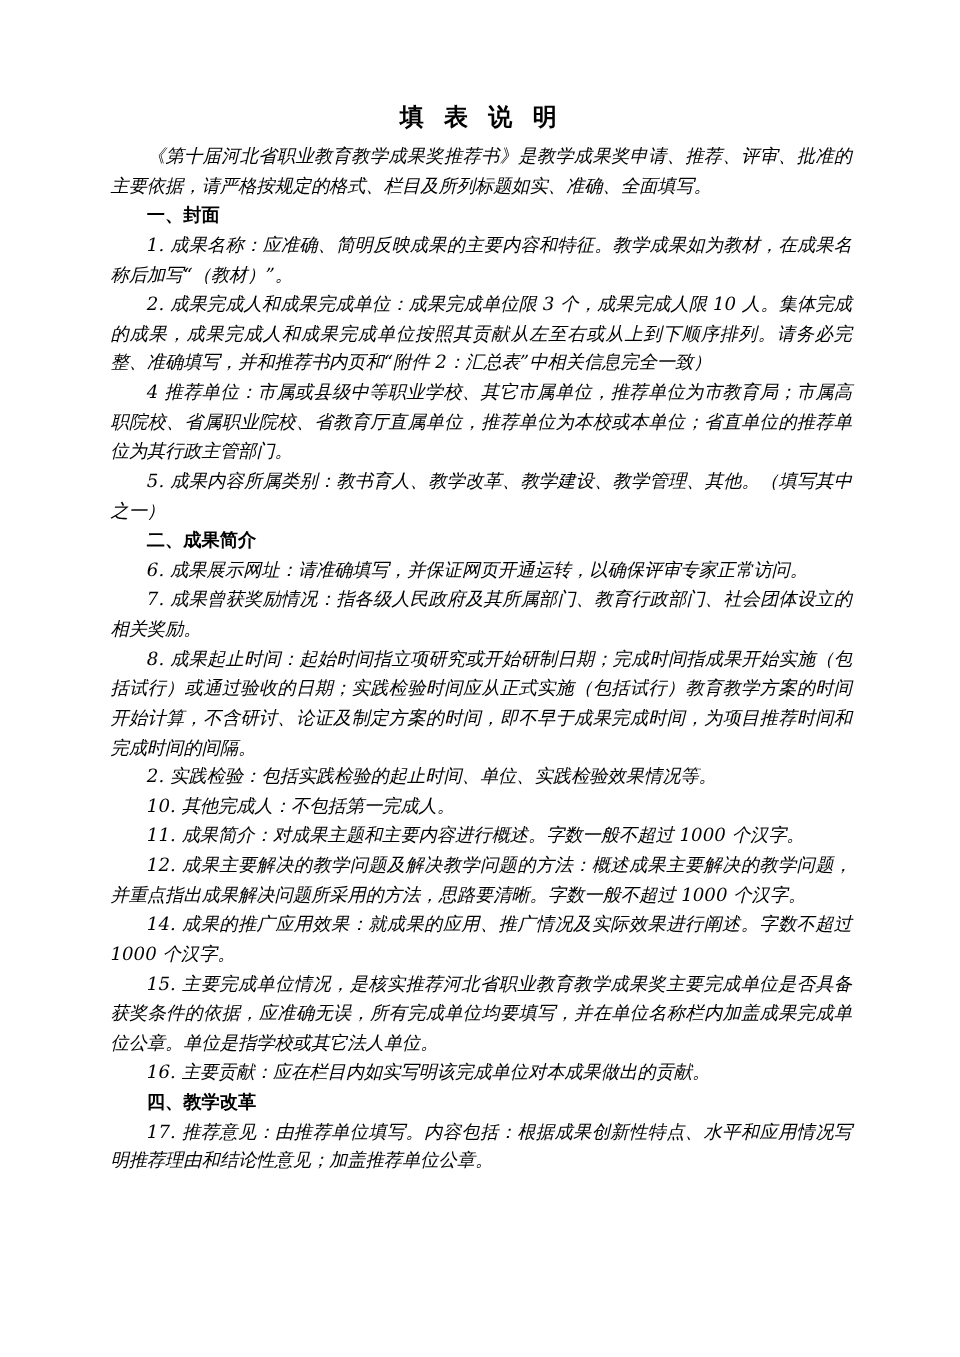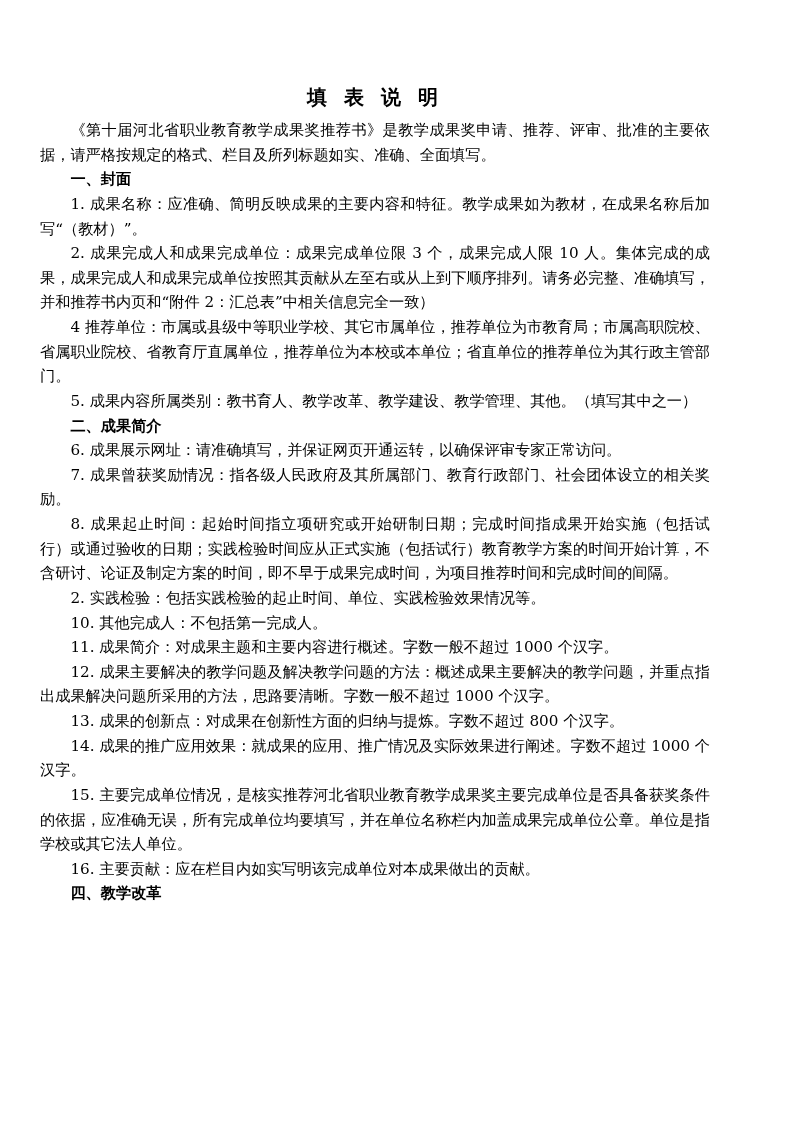--- a/index.html
+++ b/index.html
@@ -11,40 +11,41 @@
     width: 800px;
     height: 1131px;
     font-family: "DejaVu Serif", "Liberation Serif", serif;
     color: #000000;
   }
   .page {
     position: relative;
     width: 800px;
     height: 1131px;
     box-sizing: border-box;
-    padding: 82px 90px 0 40px;
+    padding: 82px 90px 0 92px;
     background: #ffffff;
   }
   .doc-title {
     text-align: center;
     font-size: 20px;
     font-weight: bold;
     letter-spacing: 5px;
     margin: 0 0 6px 0;
     line-height: 1.5;
   }
   .para {
     font-size: 15.2px;
     line-height: 1.62;
     margin: 0;
     text-align: justify;
     text-justify: inter-ideograph;
   }
   .indent {
     text-indent: 2em;
+    font-style: italic;
   }
   .section-head {
     font-size: 15.2px;
     line-height: 1.62;
     margin: 0;
     font-weight: bold;
     text-indent: 2em;
   }
   .block {
     margin: 0;
@@ -63,19 +64,19 @@
       <p class="para indent">4 推荐单位：市属或县级中等职业学校、其它市属单位，推荐单位为市教育局；市属高职院校、省属职业院校、省教育厅直属单位，推荐单位为本校或本单位；省直单位的推荐单位为其行政主管部门。</p>
       <p class="para indent">5. 成果内容所属类别：教书育人、教学改革、教学建设、教学管理、其他。（填写其中之一）</p>
       <p class="section-head">二、成果简介</p>
       <p class="para indent">6. 成果展示网址：请准确填写，并保证网页开通运转，以确保评审专家正常访问。</p>
       <p class="para indent">7. 成果曾获奖励情况：指各级人民政府及其所属部门、教育行政部门、社会团体设立的相关奖励。</p>
       <p class="para indent">8. 成果起止时间：起始时间指立项研究或开始研制日期；完成时间指成果开始实施（包括试行）或通过验收的日期；实践检验时间应从正式实施（包括试行）教育教学方案的时间开始计算，不含研讨、论证及制定方案的时间，即不早于成果完成时间，为项目推荐时间和完成时间的间隔。</p>
       <p class="para indent">2. 实践检验：包括实践检验的起止时间、单位、实践检验效果情况等。</p>
       <p class="para indent">10. 其他完成人：不包括第一完成人。</p>
       <p class="para indent">11. 成果简介：对成果主题和主要内容进行概述。字数一般不超过 1000 个汉字。</p>
       <p class="para indent">12. 成果主要解决的教学问题及解决教学问题的方法：概述成果主要解决的教学问题，并重点指出成果解决问题所采用的方法，思路要清晰。字数一般不超过 1000 个汉字。</p>
-      <p class="para indent">13. 成果的创新点：对成果在创新性方面的归纳与提炼。字数不超过 800 个汉字。</p>
       <p class="para indent">14. 成果的推广应用效果：就成果的应用、推广情况及实际效果进行阐述。字数不超过 1000 个汉字。</p>
       <p class="para indent">15. 主要完成单位情况，是核实推荐河北省职业教育教学成果奖主要完成单位是否具备获奖条件的依据，应准确无误，所有完成单位均要填写，并在单位名称栏内加盖成果完成单位公章。单位是指学校或其它法人单位。</p>
       <p class="para indent">16. 主要贡献：应在栏目内如实写明该完成单位对本成果做出的贡献。</p>
       <p class="section-head">四、教学改革</p>
+      <p class="para indent">17. 推荐意见：由推荐单位填写。内容包括：根据成果创新性特点、水平和应用情况写明推荐理由和结论性意见；加盖推荐单位公章。</p>
     </div>
 </div>
 
 </body></html>

